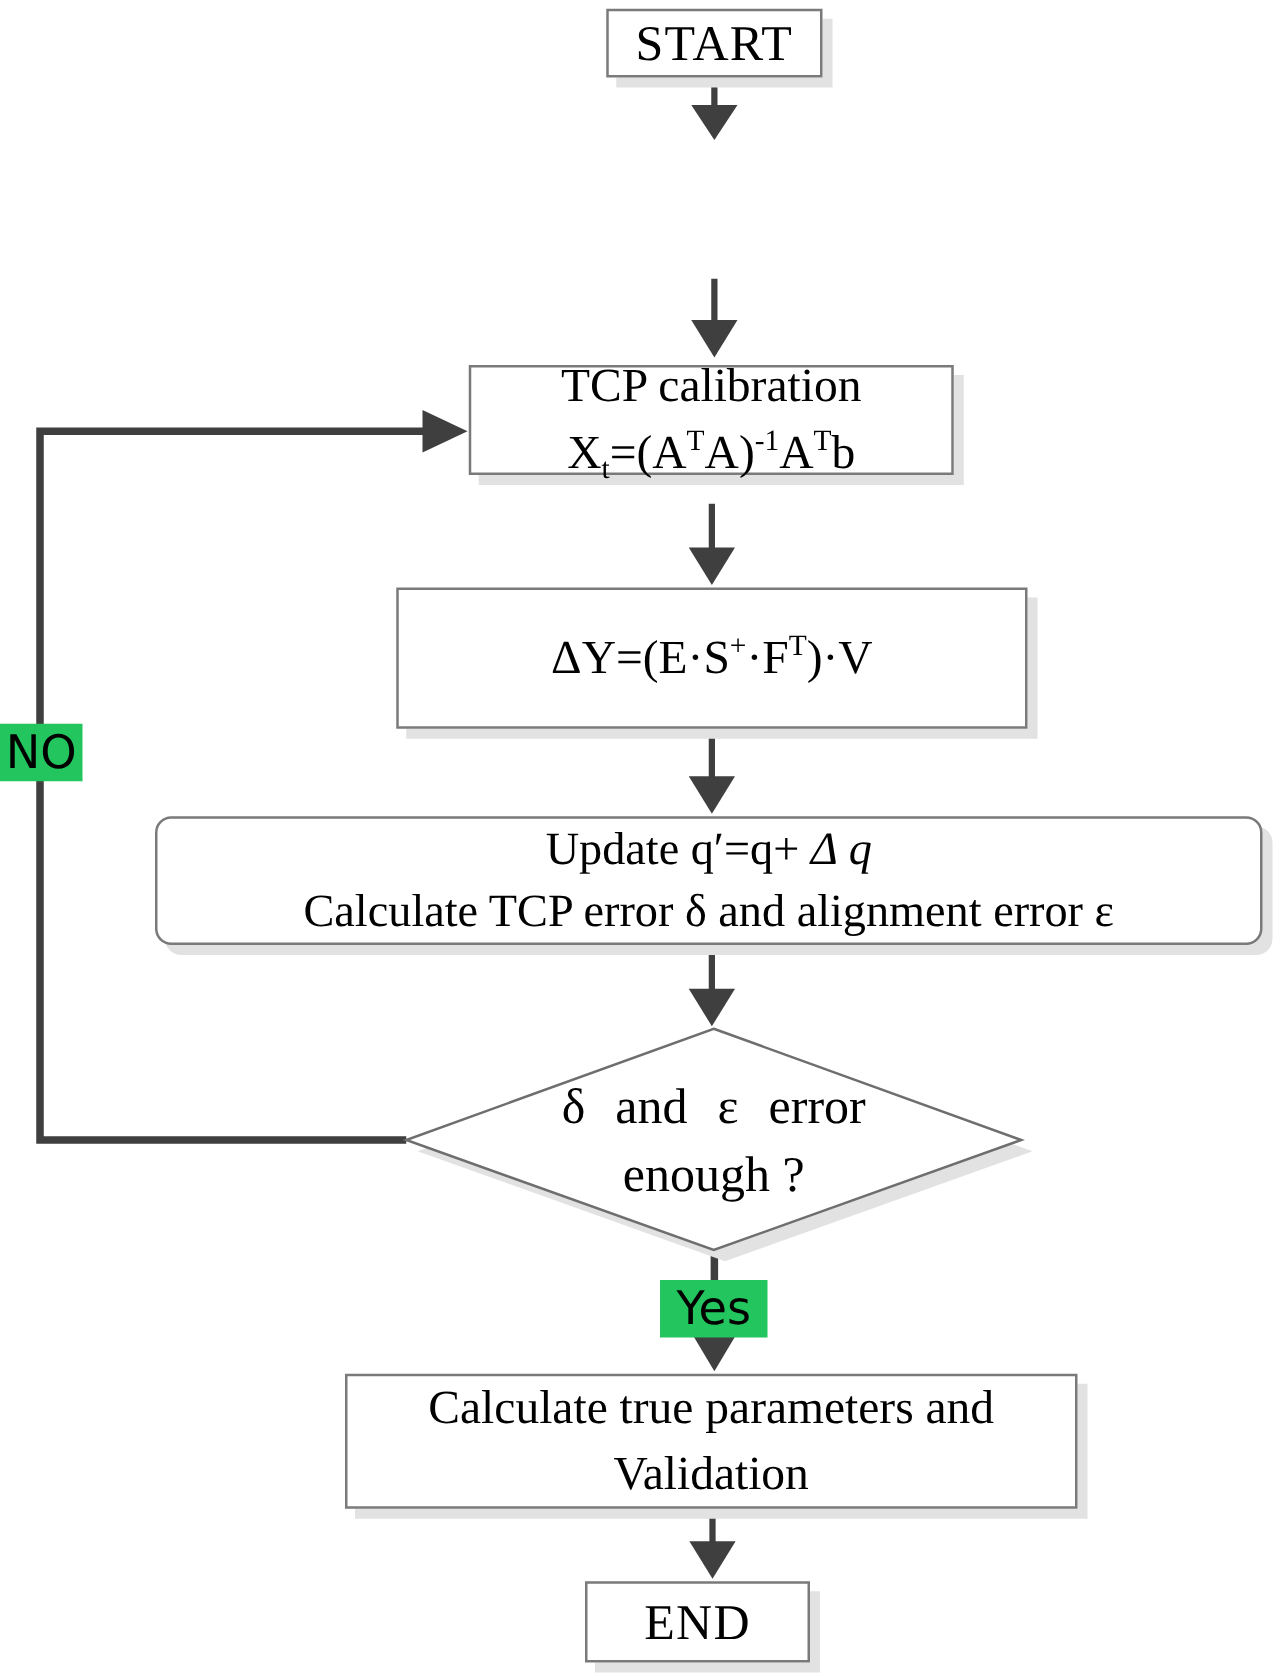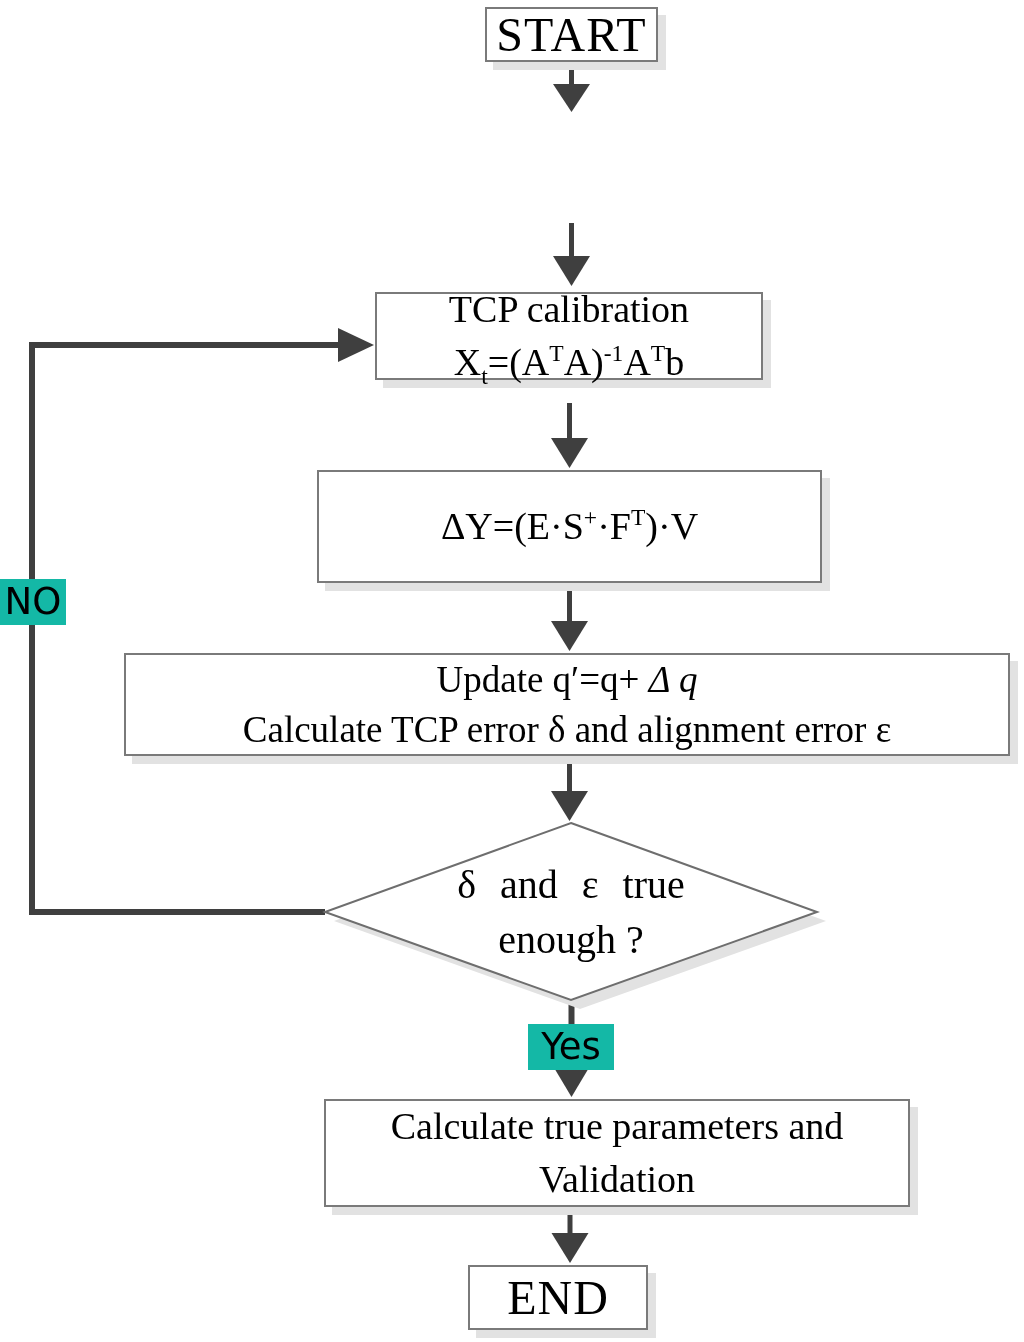--- a/index.html
+++ b/index.html
@@ -7,34 +7,34 @@
     position:relative;width:1024px;height:1342px;background:#ffffff;overflow:hidden;
     font-family:"Liberation Serif", serif;color:#000;
   }
   .wires{position:absolute;left:0;top:0;z-index:0;}
   .node{
     position:absolute;box-sizing:border-box;background:#ffffff;
     border:2px solid #7a7a7a;box-shadow:8px 8px 0 #e2e2e2;
     display:flex;flex-direction:column;align-items:center;justify-content:center;
     text-align:center;z-index:2;
   }
-  .terminal{font-size:48px;letter-spacing:1px;}
+  .terminal{font-size:40px;letter-spacing:1px;}
   .line{font-size:38px;line-height:53px;white-space:nowrap;}
   .formula{}
   .seg-sup{font-size:62%;vertical-align:super;line-height:0;}
   .seg-sub{font-size:62%;vertical-align:sub;line-height:0;}
   .seg-i{font-style:italic;}
   .decision-text{
     position:absolute;left:371px;top:846px;width:400px;height:132px;z-index:2;
     display:flex;flex-direction:column;align-items:center;justify-content:center;
     text-align:center;font-size:40px;line-height:55px;
   }
   .wide-spacing{word-spacing:14px;}
   .edge-label{
-    position:absolute;z-index:3;background:#14b8a6;
+    position:absolute;z-index:3;background:#22c55e;
     font-family:"DejaVu Sans", sans-serif;font-size:37px;line-height:44px;
     display:flex;align-items:center;justify-content:center;
   }
   .no-label{left:0;top:579px;width:66px;height:46px;}
   .yes-label{left:528px;top:1024px;width:86px;height:46px;}
 </style>
 </head>
 <body>
 
 <div class="canvas">
@@ -76,34 +76,34 @@
 
   <div class="node" style="left:375px;top:292px;width:388px;height:88px;">
     <div class="line">TCP calibration</div>
     <div class="line formula"><span>X</span><span class="seg-sub">t</span><span>=(A</span><span class="seg-sup">T</span><span>A)</span><span class="seg-sup">-1</span><span>A</span><span class="seg-sup">T</span><span>b</span></div>
   </div>
 
   <div class="node" style="left:317px;top:470px;width:505px;height:113px;">
     <div class="line formula"><span>ΔY=(E·S</span><span class="seg-sup">+</span><span>·F</span><span class="seg-sup">T</span><span>)·V</span></div>
   </div>
 
-  <div class="node" style="left:124px;top:653px;width:886px;height:103px;">
+  <div class="node" style="left:124px;top:653px;width:886px;height:103px;border-radius:13px;">
     <div class="line" style="font-size:37px;line-height:50px;"><span>Update q′=q+ </span><span class="seg-i">Δ q</span></div>
     <div class="line" style="font-size:37px;line-height:50px;">Calculate TCP error δ and alignment error ε</div>
   </div>
 
   <div class="decision-text">
-    <div class="wide-spacing">δ and ε true</div>
+    <div class="wide-spacing">δ and ε error</div>
     <div>enough ?</div>
   </div>
 
   <div class="edge-label no-label">NO</div>
   <div class="edge-label yes-label">Yes</div>
 
-  <div class="node" style="left:276px;top:1099px;width:586px;height:108px;margin-left:48px;">
+  <div class="node" style="left:276px;top:1099px;width:586px;height:108px;">
     <div class="line">Calculate true parameters and</div>
     <div class="line">Validation</div>
   </div>
 
   <div class="node terminal" style="left:468px;top:1265px;width:180px;height:65px;">
     <span>END</span>
   </div>
 
 </div>
 

